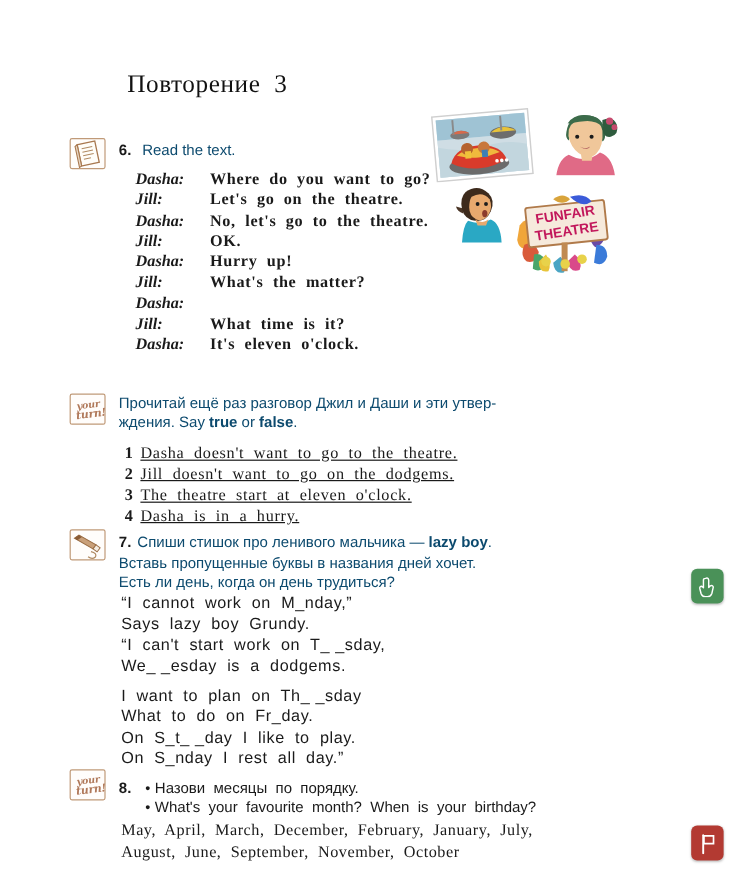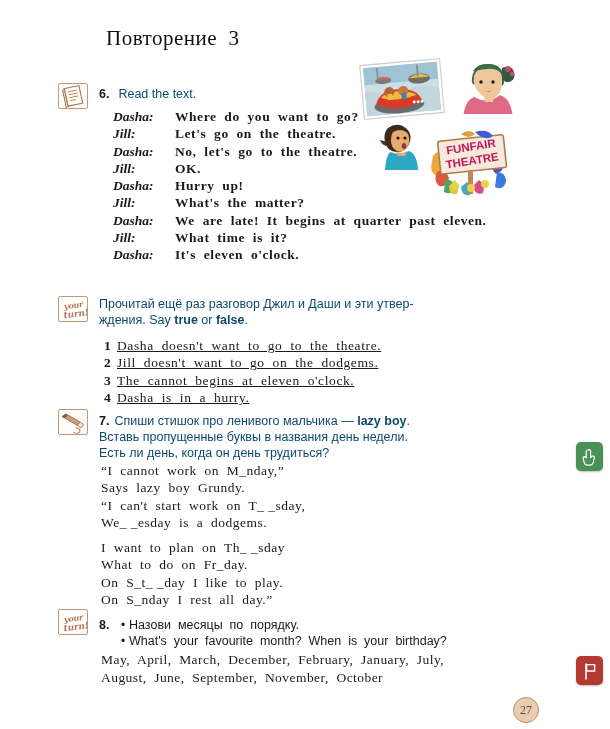--- a/index.html
+++ b/index.html
@@ -13,20 +13,21 @@
     position: relative;
     overflow: hidden;
     font-family: "Liberation Serif", serif;
     color: #1a1a1a;
   }
 
   .page {
     position: absolute;
     inset: 0;
     background: #ffffff;
+    margin-top: 32px;
   }
 
   
   .page-title {
     position: absolute;
     left: 106px;
     top: 26px;
     font-family: "Liberation Serif", serif;
     font-size: 21px;
     letter-spacing: 0.5px;
@@ -106,21 +107,21 @@
   }
   .stmt-num {
     font-weight: bold;
     width: 13px;
     flex: 0 0 13px;
   }
   .stmt-txt { letter-spacing: 0.6px; text-decoration: underline; }
 
   
   .poem-line {
-    font-family: Liberation Serif, serif;
+    font-family: Liberation Sans, sans-serif;
     font-size: 13.5px;
     line-height: 17.3px;
     letter-spacing: 0.5px;
     white-space: pre;
   }
   .poem-gap { height: 8px; }
 
   
   .bullet-row {
     display: flex;
@@ -313,21 +314,20 @@
     <div class="dlg-row">
       <span class="dlg-speaker">Dasha:</span>
       <span class="dlg-line">Hurry  up!</span>
     </div>
     <div class="dlg-row">
       <span class="dlg-speaker">Jill:</span>
       <span class="dlg-line">What's  the  matter?</span>
     </div>
     <div class="dlg-row">
       <span class="dlg-speaker">Dasha:</span>
-      <span class="dlg-line">We  are  late!  It  begins  at  quarter  past  eleven.</span>
     </div>
     <div class="dlg-row">
       <span class="dlg-speaker">Jill:</span>
       <span class="dlg-line">What  time  is  it?</span>
     </div>
     <div class="dlg-row">
       <span class="dlg-speaker">Dasha:</span>
       <span class="dlg-line">It's  eleven  o'clock.</span>
     </div>
   </div>
@@ -348,42 +348,42 @@
     <div class="stmt-row">
       <span class="stmt-num">1</span>
       <span class="stmt-txt">Dasha  doesn't  want  to  go  to  the  theatre.</span>
     </div>
     <div class="stmt-row">
       <span class="stmt-num">2</span>
       <span class="stmt-txt">Jill  doesn't  want  to  go  on  the  dodgems.</span>
     </div>
     <div class="stmt-row">
       <span class="stmt-num">3</span>
-      <span class="stmt-txt">The  cannot  begins  at  eleven  o'clock.</span>
+      <span class="stmt-txt">The  theatre  start  at  eleven  o'clock.</span>
     </div>
     <div class="stmt-row">
       <span class="stmt-num">4</span>
       <span class="stmt-txt">Dasha  is  in  a  hurry.</span>
     </div>
   </div>
 
   <div class="ex-icon" style="left:58px; top:409px;">
     <svg width="28" height="24" viewBox="0 0 28 24">
       <g transform="rotate(-8 14 12)">
         <path d="M4 5 l4 -2 l13 10 l-3 3z" fill="#c9a07a" stroke="#9a6d44" stroke-width="0.9"></path>
         <path d="M4 5 l4 -2 l2 2 l-4 2z" fill="#8a5c36"></path>
         <path d="M18 16 l3 -3 l3 3 l-3 3z" fill="#f4ece2" stroke="#9a6d44" stroke-width="0.8"></path>
         <path d="M16 18 q5 2 3 5 q-3 2 -6 -1" fill="none" stroke="#b08a62" stroke-width="1"></path>
       </g>
     </svg>
   </div>
 
   <div class="blk" style="left:99px; top:411px; width:420px;">
     <div><span class="ex-num">7.</span><span class="inst-sans" style="margin-left:5px;">Спиши стишок про ленивого мальчика — </span><span class="inst-sans" style="font-weight:bold;">lazy boy</span><span class="inst-sans">.</span></div>
-    <div class="inst-sans">Вставь  пропущенные  буквы  в  названия  день  недели.</div>
+    <div class="inst-sans">Вставь  пропущенные  буквы  в  названия  дней  хочет.</div>
     <div class="inst-sans">Есть ли день, когда он день трудиться?</div>
   </div>
 
   <div class="blk" style="left:101px; top:462px;">
     <div class="poem-line">“I  cannot  work  on  M_nday,”</div>
     <div class="poem-line">Says  lazy  boy  Grundy.</div>
     <div class="poem-line">“I  can't  start  work  on  T_ _sday,</div>
     <div class="poem-line">We_ _esday  is  a  dodgems.</div>
     <div class="poem-gap"></div>
     <div class="poem-line">I  want  to  plan  on  Th_ _sday</div>

